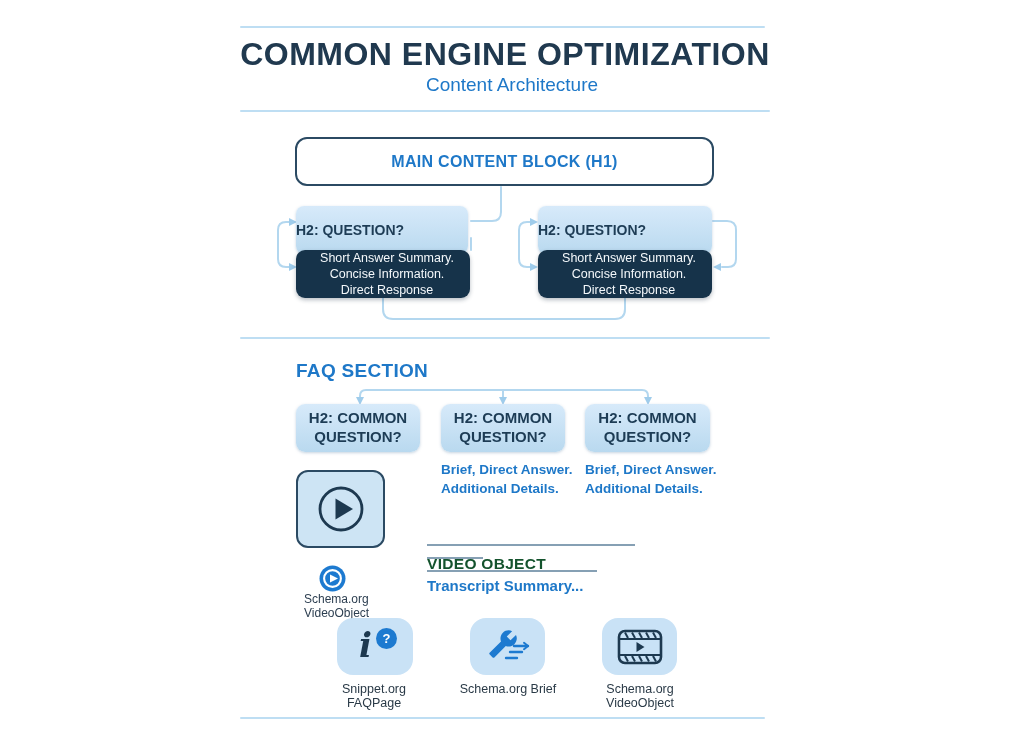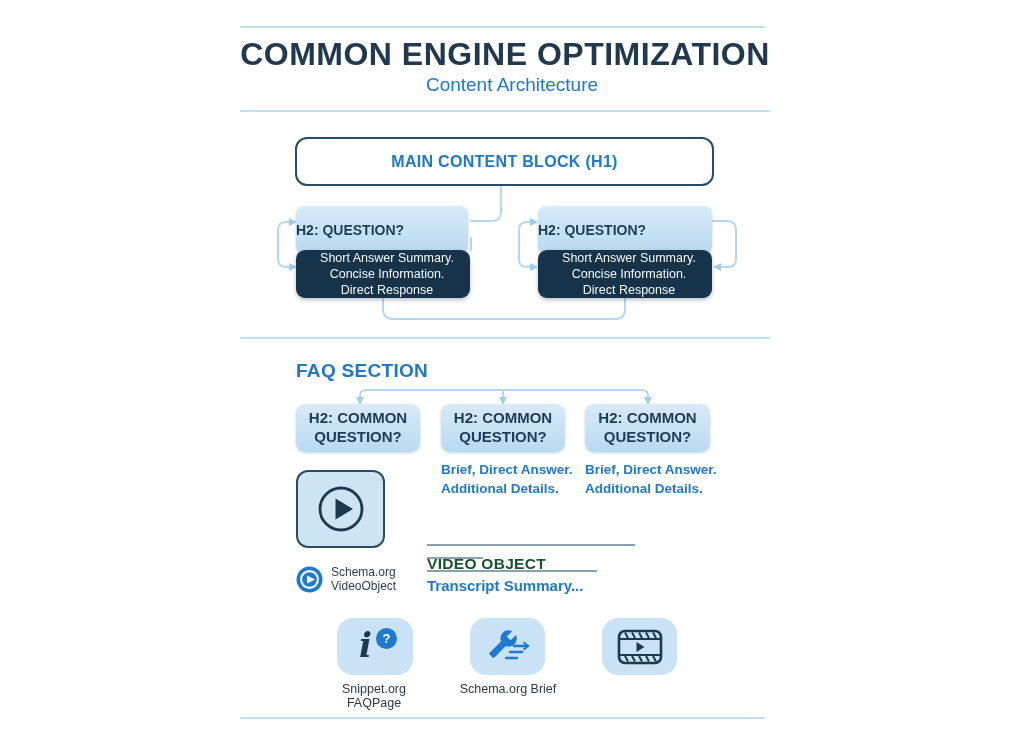--- a/index.html
+++ b/index.html
@@ -57,21 +57,21 @@
   .brief{
     position:absolute;top:461px;z-index:2;font-size:13.5px;font-weight:600;
     color:#1e78c8;line-height:1.4;
   }
   .brief.b2{left:441px;} .brief.b3{left:585px;}
   .video-thumb{
     left:296px;top:470px;width:89px;height:78px;background:#cde4f4;
     border:2.5px solid #2b4a63;border-radius:12px;
     display:flex;align-items:center;justify-content:center;
   }
-  .schema-video-badge{position:absolute;left:296px;top:565px;z-index:2;display:flex;align-items:center;}
+  .schema-video-badge{position:absolute;left:296px;top:565px;z-index:2;display:flex;align-items:center;flex-direction:column;}
   .schema-video-badge .txt{margin-left:8px;font-size:12px;color:#2c3e50;line-height:1.18;font-weight:500;}
   .video-heading{
     position:absolute;left:427px;top:518px;z-index:2;
     font-size:15.5px;font-weight:800;color:#14532d;letter-spacing:.3px;margin-top:37px;
   }
   .skel{position:absolute;height:1.5px;background:#86a0b4;z-index:2;}
   .transcript{position:absolute;left:427px;top:577px;z-index:2;font-size:15px;font-weight:600;color:#1e78c8;}
   .badge-box{
     top:618px;width:76px;height:57px;background:#c9e2f6;border-radius:16px;z-index:2;
     display:flex;align-items:center;justify-content:center;position:absolute;
@@ -239,14 +239,15 @@
         <line x1="22" y1="27" x2="25" y2="32.5"></line>
           <line x1="29" y1="27" x2="32" y2="32.5"></line>
         <line x1="36" y1="27" x2="39" y2="32.5"></line>
       </g>
       <polygon points="19.5,13 27.5,18 19.5,23" fill="#1d3950"></polygon>
     </svg>
   </div>
 
   <div class="badge-label l1">Snippet.org FAQPage</div>
   <div class="badge-label l2">Schema.org Brief</div>
+  <div class="badge-label l3">Schema.org VideoObject</div>
 
 </div>
 
 </body></html>

